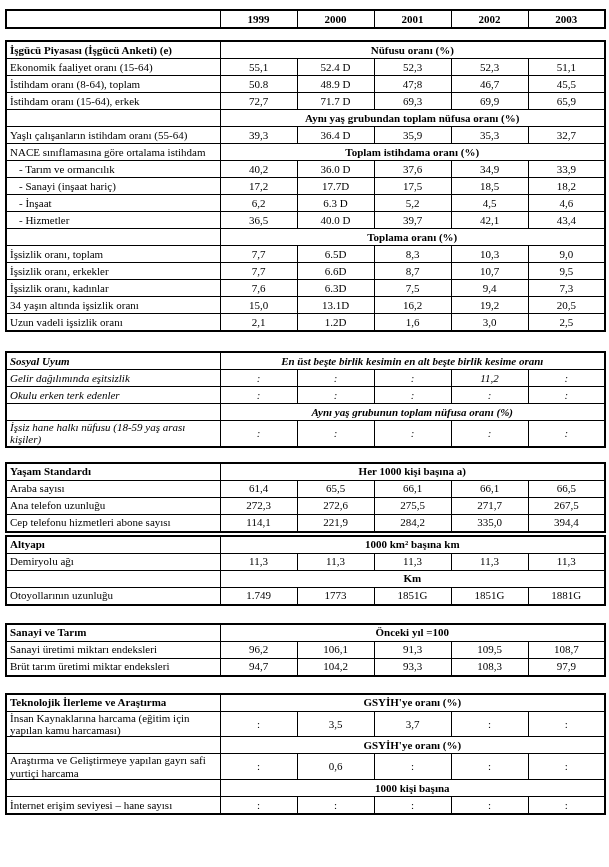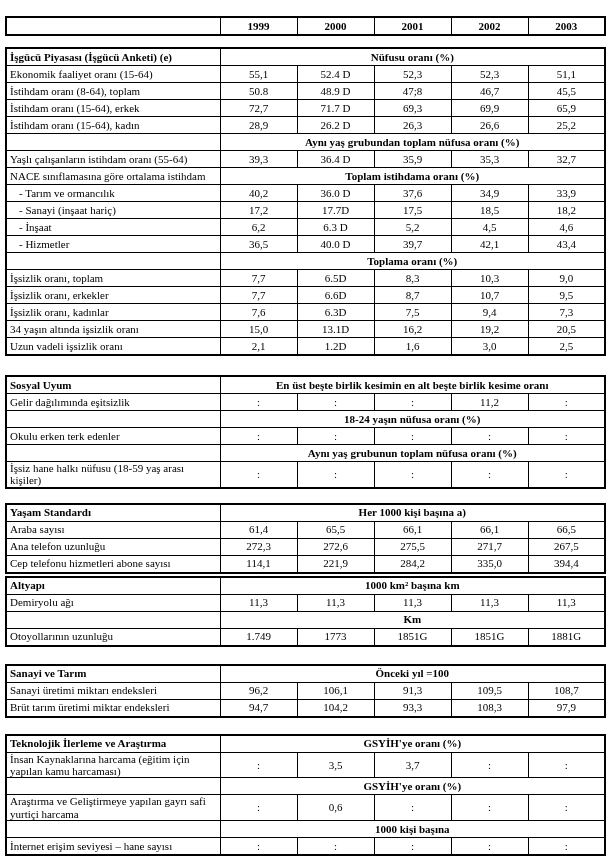--- a/index.html
+++ b/index.html
@@ -10,29 +10,29 @@
   }
   .page{position:relative;width:609px;height:867px;background:#fff;}
   table.tbl{
     border-collapse:collapse;table-layout:fixed;
     width:599px;margin-left:5px;border:2px solid #000;
   }
   table.tbl td{
     border:1px solid #000;height:16px;padding:0 3px;
     overflow:hidden;vertical-align:middle;
   }
-  .year-tbl{margin-top:16px;border-radius:7px;}
+  .year-tbl{margin-top:9px;border-radius:7px;}
   .year-tbl td{height:19px;}
   .lbl{text-align:left;}
   .val{text-align:center;}
   .bold{font-weight:bold;}
   .span-cell{text-align:center;font-weight:bold;}
   .indent{padding-left:12px !important;}
   #tables-container table:nth-of-type(1){margin-top:11px;}
-  #tables-container table:nth-of-type(2){margin-top:19px;}
+  #tables-container table:nth-of-type(2){margin-top:19px;font-style:italic;}
   #tables-container table:nth-of-type(3){margin-top:14px;}
   #tables-container table:nth-of-type(4){margin-top:2px;}
   #tables-container table:nth-of-type(5){margin-top:17px;}
   #tables-container table:nth-of-type(6){margin-top:16px;}
 </style>
 </head>
 <body>
 
 <div class="page">
 
@@ -90,28 +90,20 @@
           </tr>
           <tr>
             <td class="lbl">İstihdam oranı (15-64), erkek</td>
             <td class="val">72,7</td>
             <td class="val">71.7 D</td>
             <td class="val">69,3</td>
             <td class="val">69,9</td>
             <td class="val">65,9</td>
           </tr>
           <tr>
-            <td class="lbl">İstihdam oranı (15-64), kadın</td>
-            <td class="val">28,9</td>
-            <td class="val">26.2 D</td>
-            <td class="val">26,3</td>
-            <td class="val">26,6</td>
-            <td class="val">25,2</td>
-          </tr>
-          <tr>
             <td class="lbl"></td>
             <td colspan="5" class="span-cell">Aynı yaş grubundan toplam nüfusa oranı (%)</td>
           </tr>
           <tr>
             <td class="lbl">Yaşlı çalışanların istihdam oranı (55-64)</td>
             <td class="val">39,3</td>
             <td class="val">36.4 D</td>
             <td class="val">35,9</td>
             <td class="val">35,3</td>
             <td class="val">32,7</td>
@@ -214,24 +206,20 @@
           </tr>
           <tr>
             <td class="lbl">Gelir dağılımında eşitsizlik</td>
             <td class="val">:</td>
             <td class="val">:</td>
             <td class="val">:</td>
             <td class="val">11,2</td>
             <td class="val">:</td>
           </tr>
           <tr>
-            <td class="lbl"></td>
-            <td colspan="5" class="span-cell">18-24 yaşın nüfusa oranı (%)</td>
-          </tr>
-          <tr>
             <td class="lbl">Okulu erken terk edenler</td>
             <td class="val">:</td>
             <td class="val">:</td>
             <td class="val">:</td>
             <td class="val">:</td>
             <td class="val">:</td>
           </tr>
           <tr>
             <td class="lbl"></td>
             <td colspan="5" class="span-cell">Aynı yaş grubunun toplam nüfusa oranı (%)</td>

